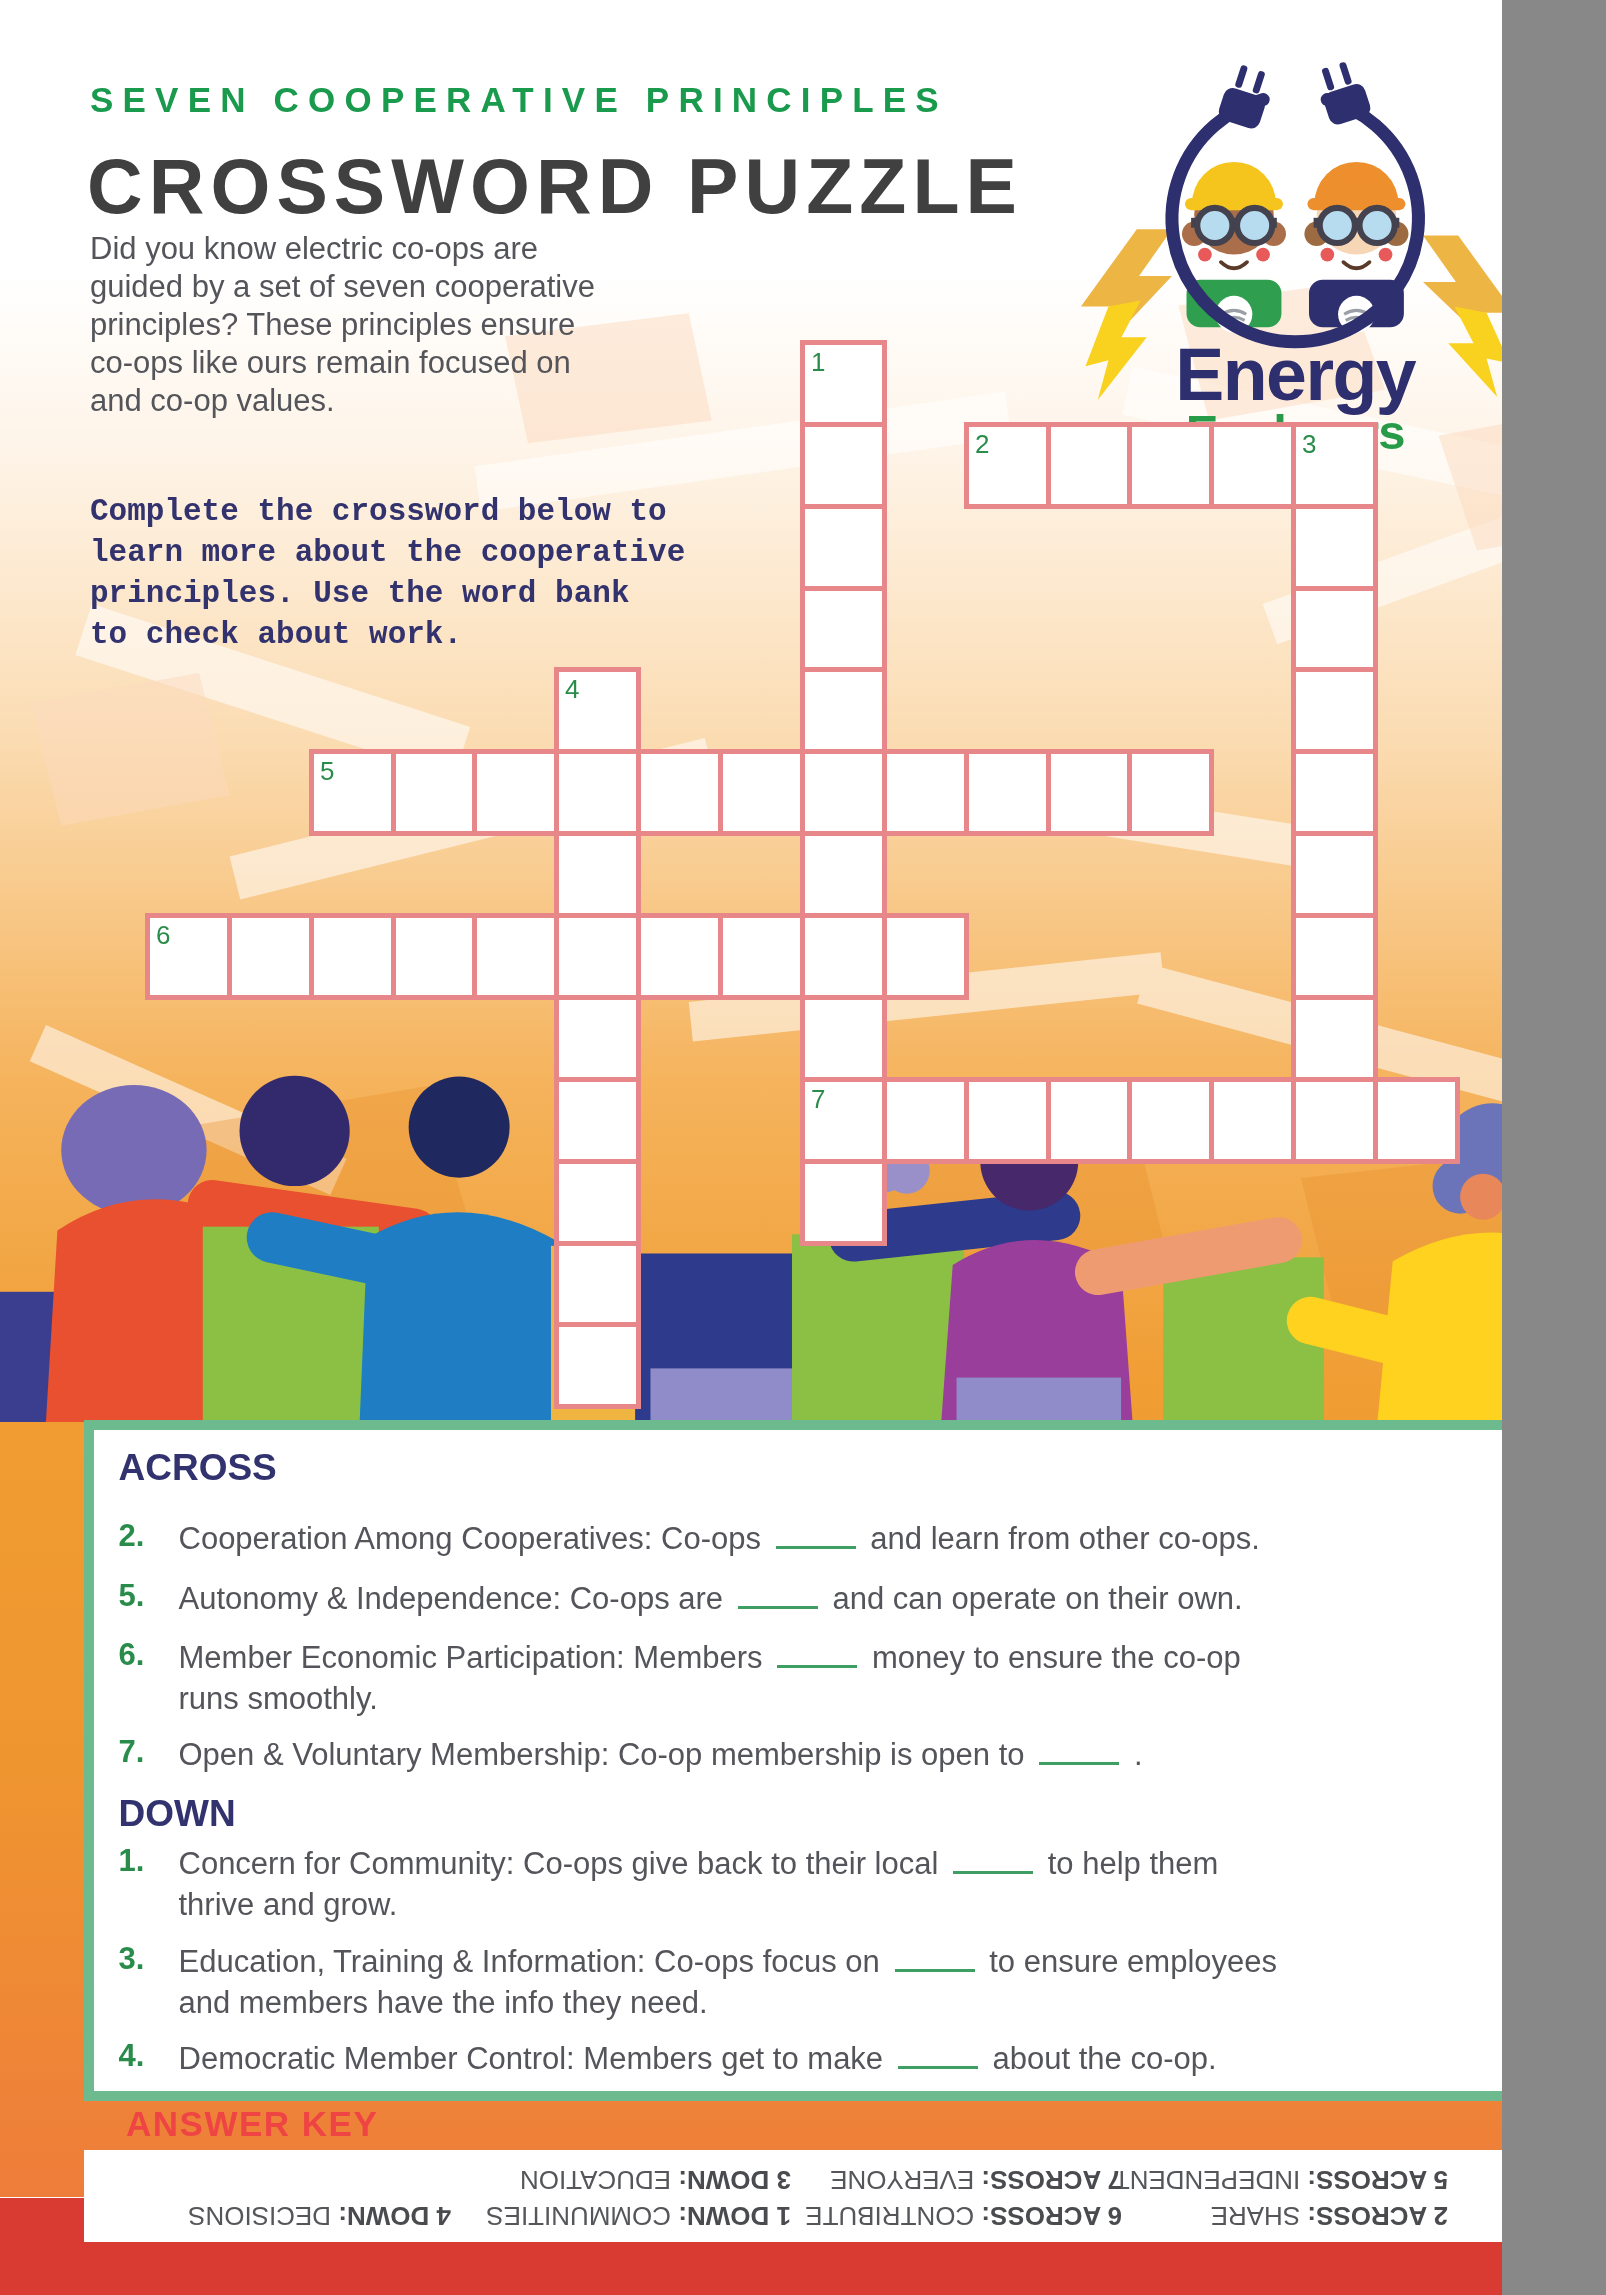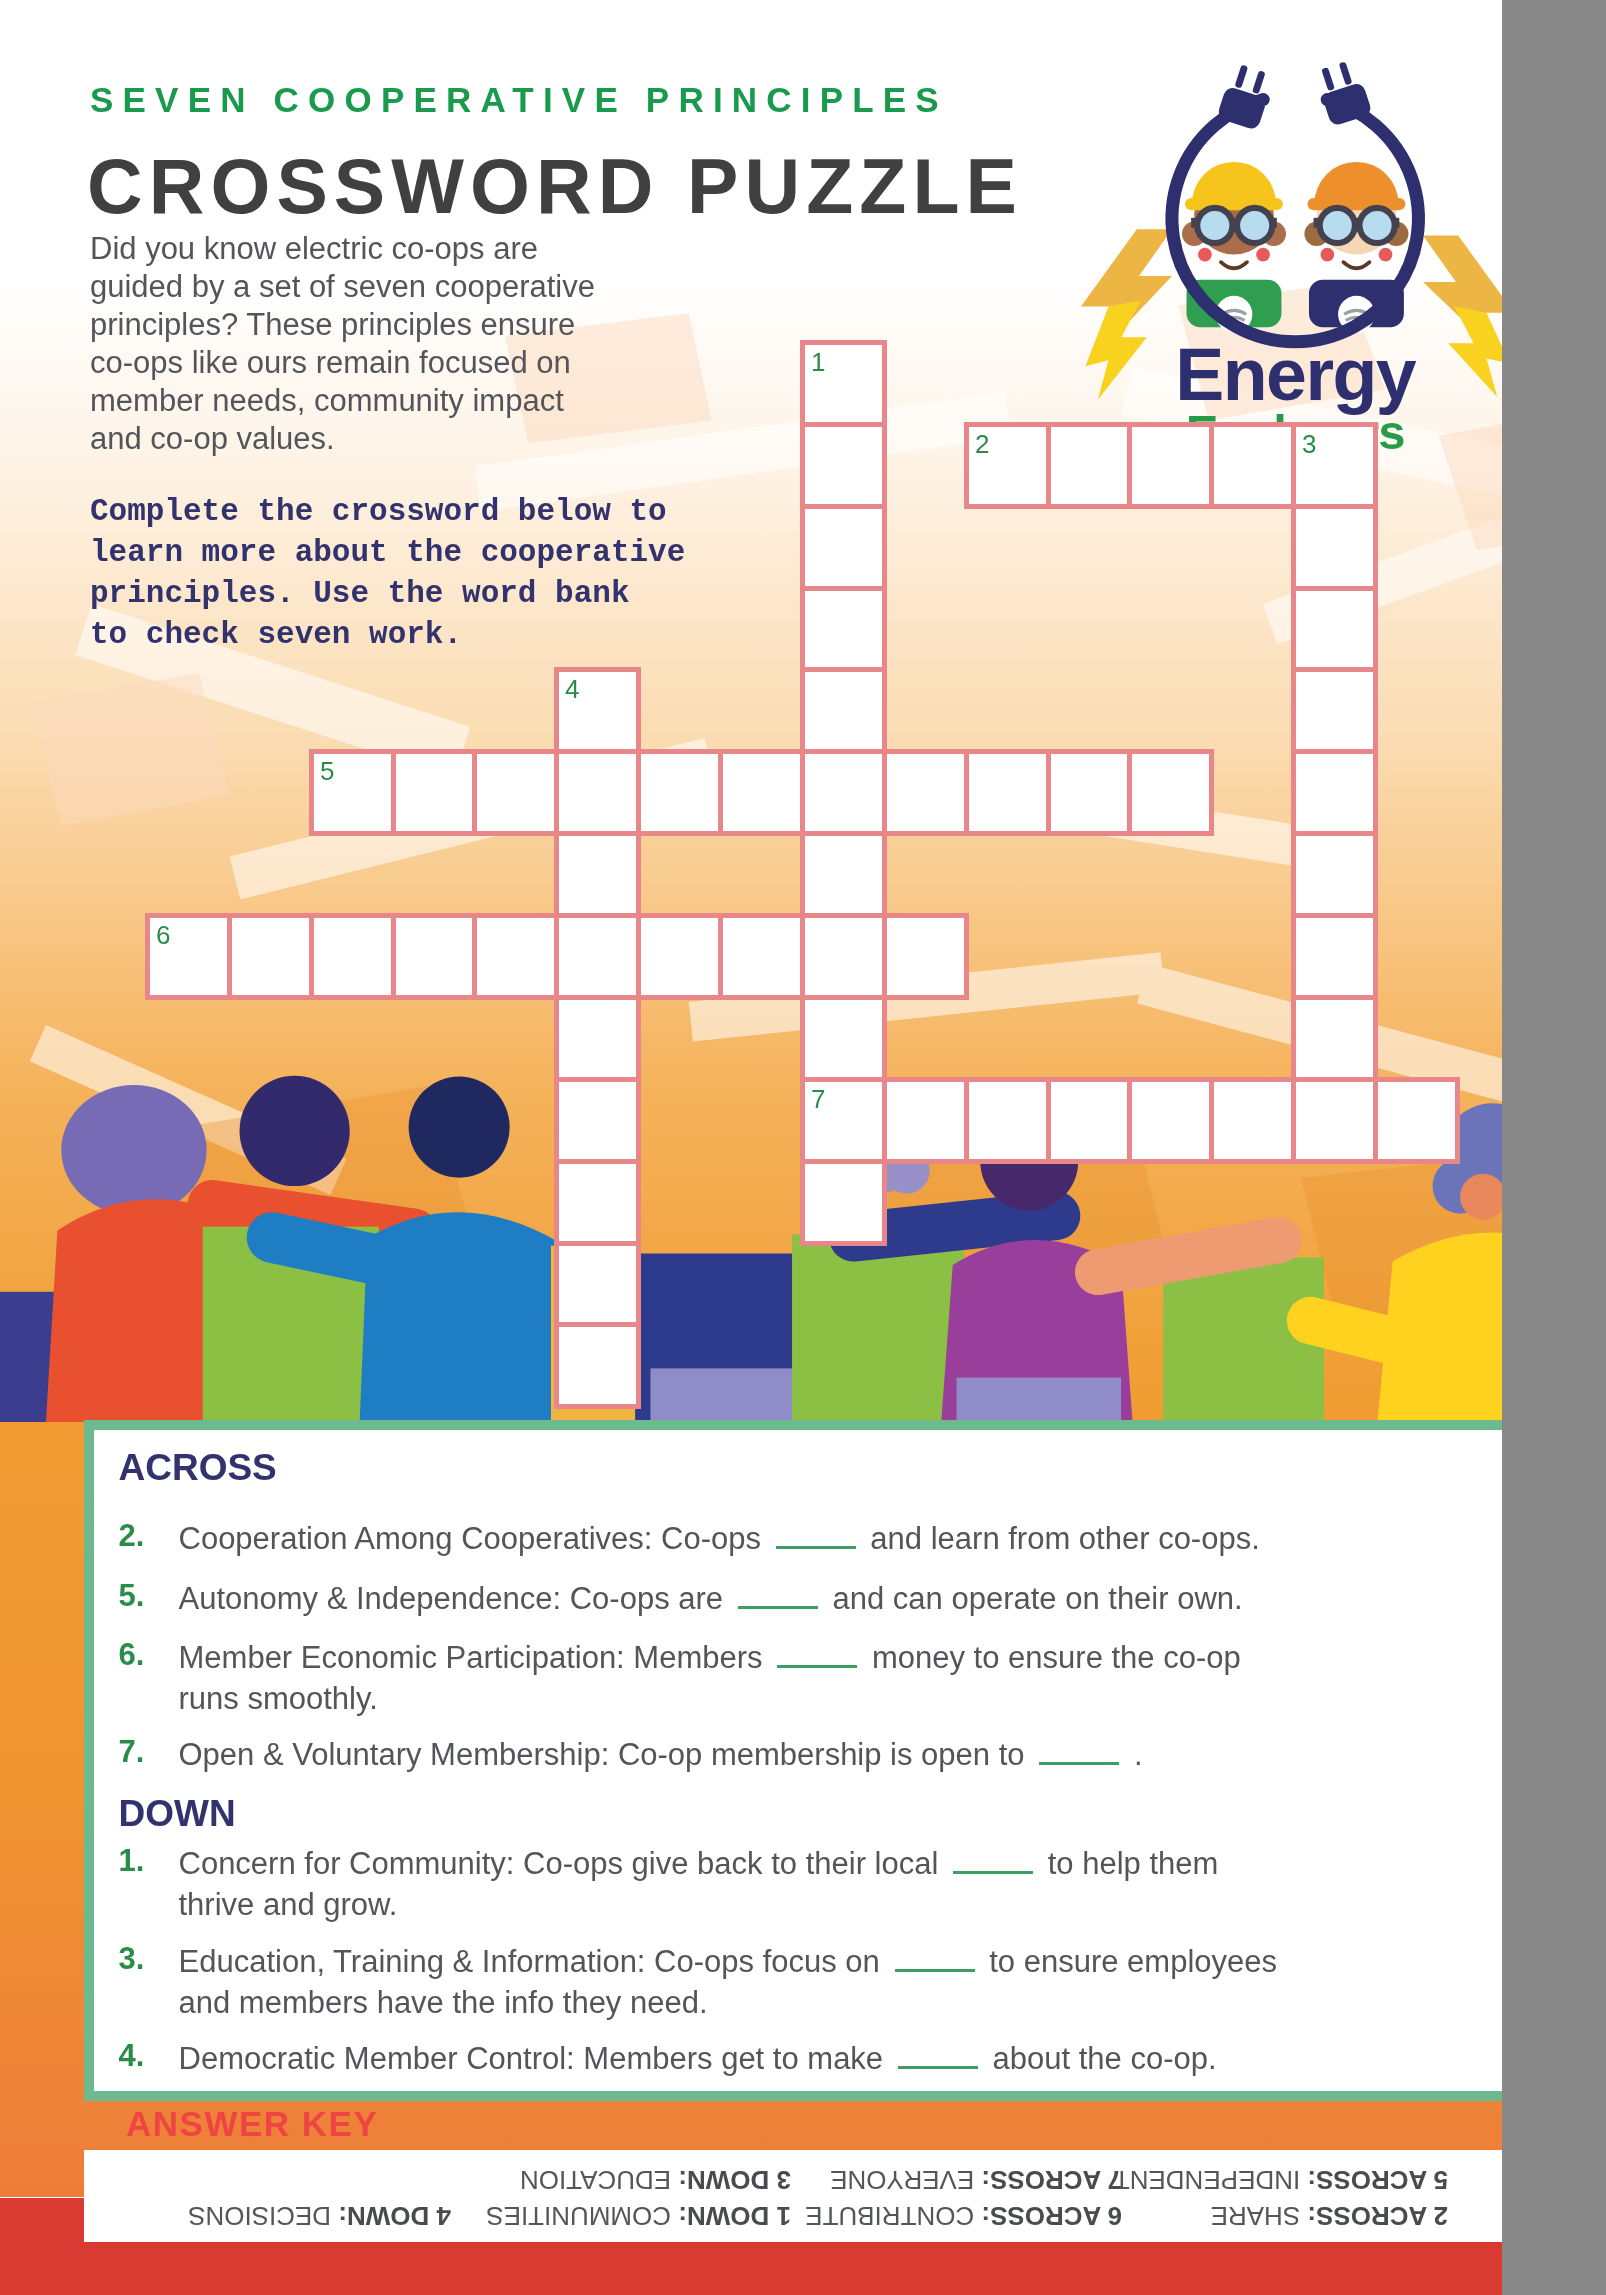--- a/index.html
+++ b/index.html
@@ -116,28 +116,27 @@
 
   <div class="band-red"></div>
 
   <div class="title-small">SEVEN COOPERATIVE PRINCIPLES</div>
   <div class="title-big">CROSSWORD PUZZLE</div>
   <div class="intro">
       <div>Did you know electric co-ops are</div>
       <div>guided by a set of seven cooperative</div>
       <div>principles? These principles ensure</div>
       <div>co-ops like ours remain focused on</div>
-      <div>member needs, community impact</div>
       <div>and co-op values.</div>
     </div>
   <div class="instructions">
       <div>Complete the crossword below to</div>
       <div>learn more about the cooperative</div>
       <div>principles. Use the word bank</div>
-      <div>to check seven work.</div>
+      <div>to check about work.</div>
     </div>
 
   <svg style="position:absolute;left:1064px;top:54px;" width="467" height="398" viewBox="0 0 610 520">
 
     <g>
       <polygon fill="#edb544" points="95,229 22,330 62,330 30,408 141,290 98,290 141,229"></polygon>
       <polygon fill="#f8d21f" points="58,330 28,408 58,400 44,452 108,370 75,370 100,322"></polygon>
       <polygon fill="#edb544" points="515,237 588,338 548,338 580,404 469,298 512,298 469,237"></polygon>
       <polygon fill="#f8d21f" points="552,338 582,404 552,398 566,448 502,378 535,378 510,330"></polygon>
     </g>

